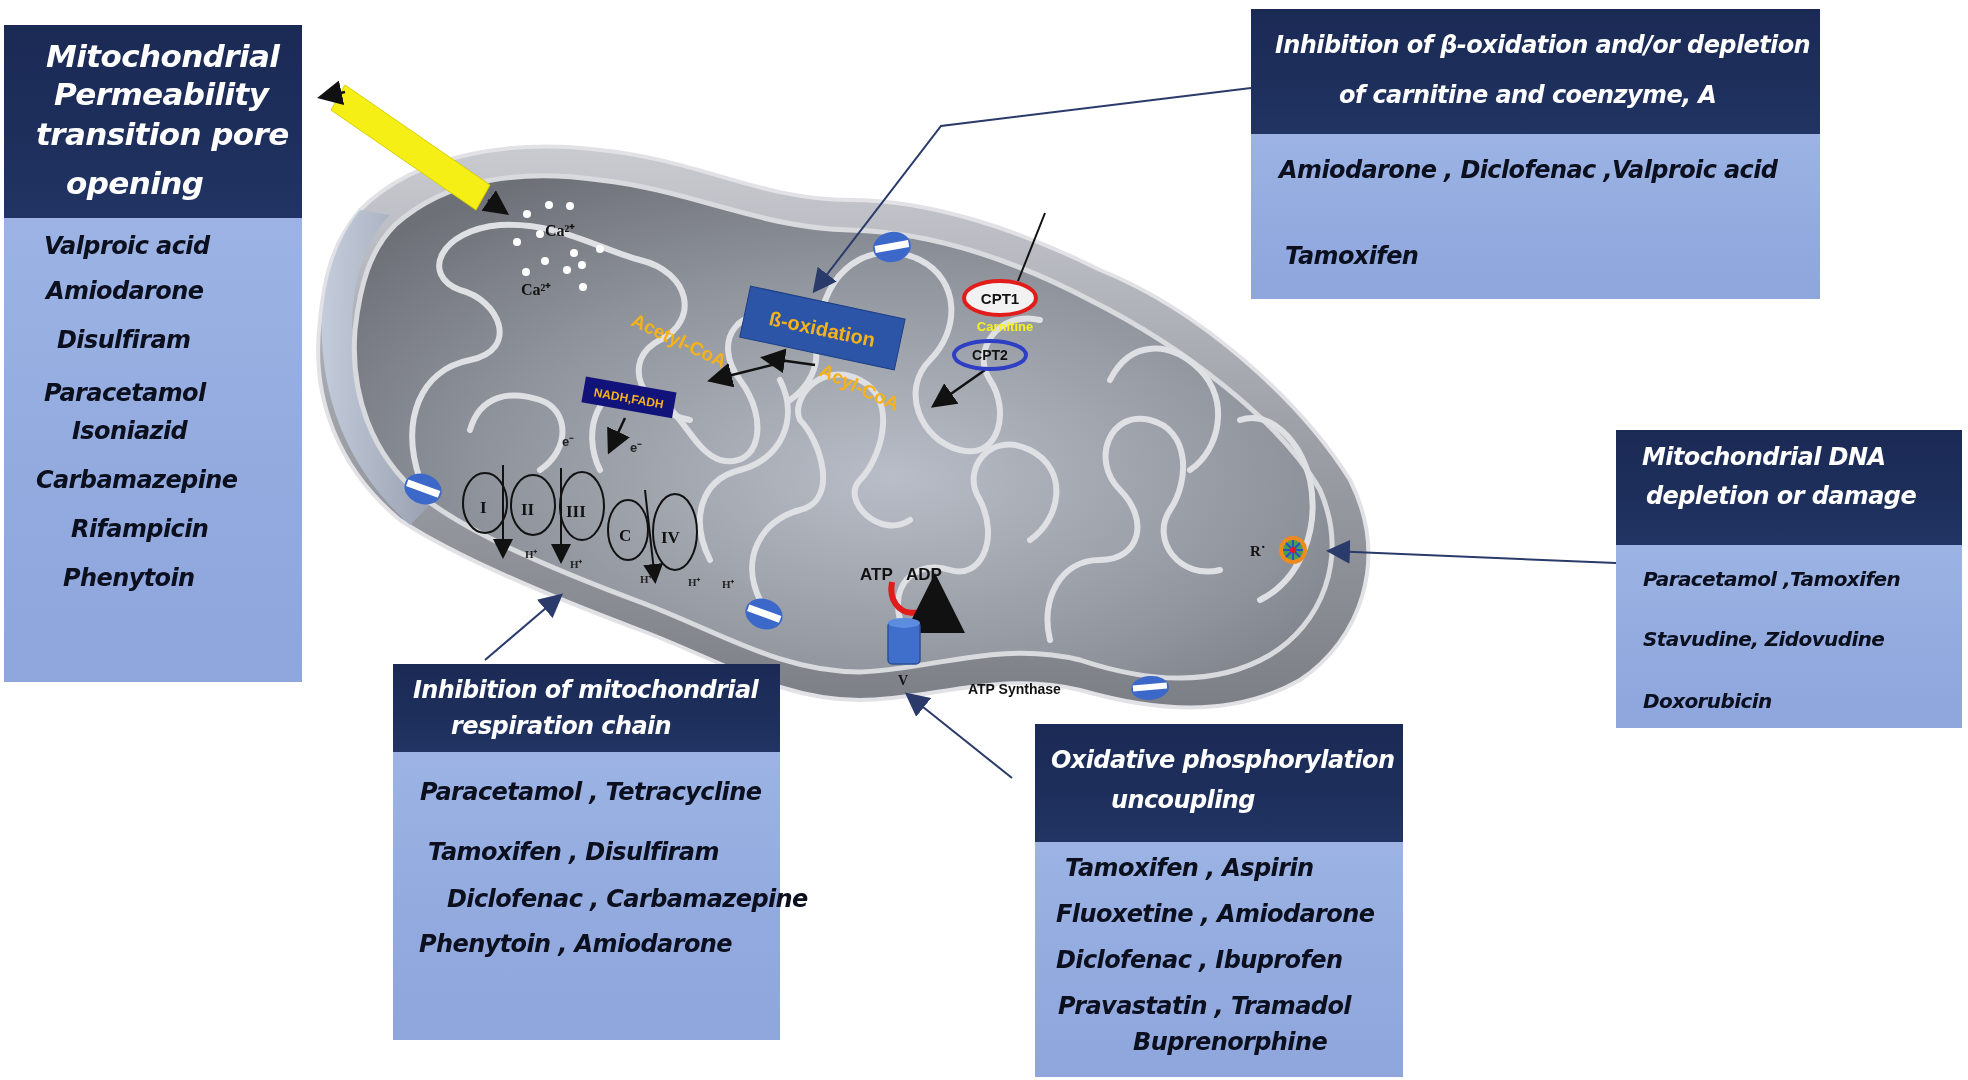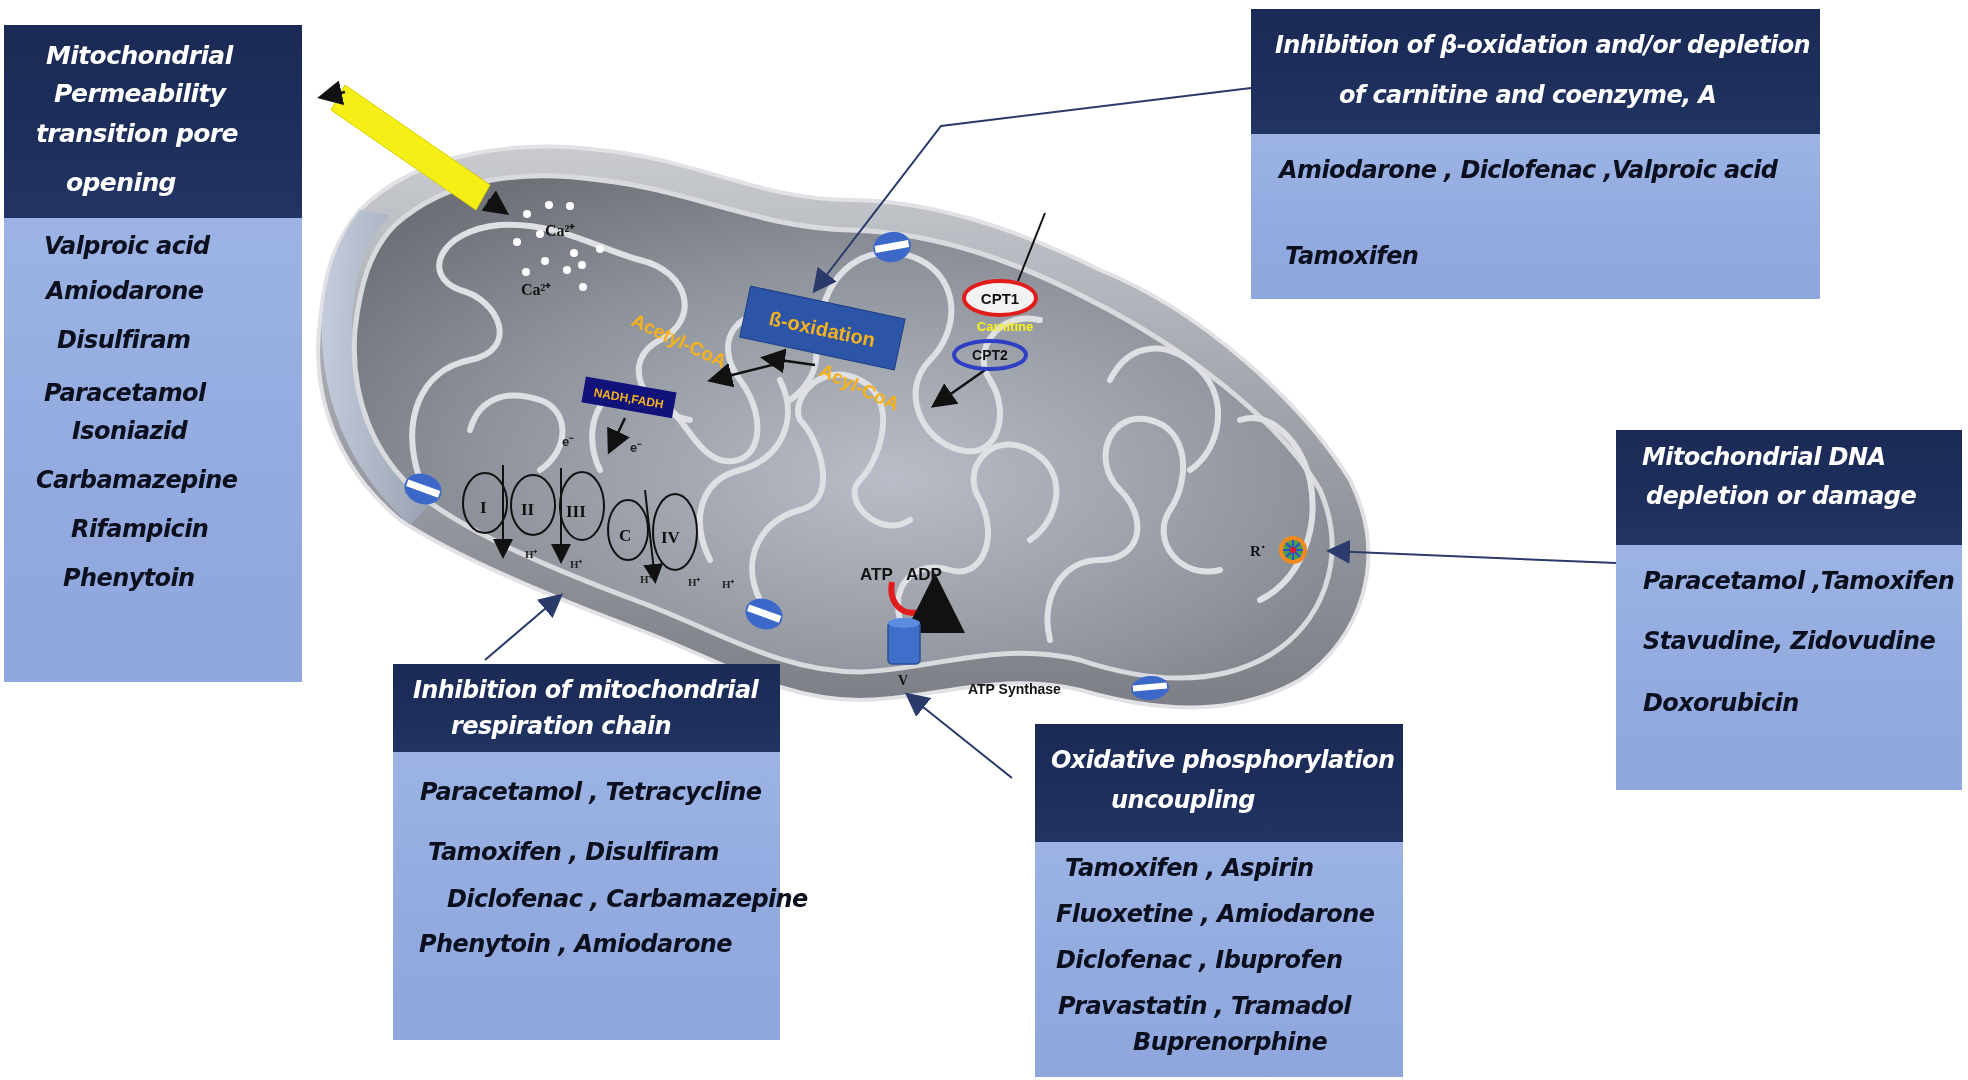--- a/index.html
+++ b/index.html
@@ -13,32 +13,32 @@
   .panel-body { background:linear-gradient(180deg,#9cb3e4 0%,#93abdf 50%,#8ea6dc 100%);
                 color:#0b0f1e; font-style:italic; font-weight:bold;
                 font-family:"DejaVu Sans", sans-serif; letter-spacing:-0.6px;
                 box-sizing:border-box; }
   .line { position:absolute; display:block; white-space:nowrap; }
   svg text { font-family:"Liberation Sans", sans-serif; }
   .serif { font-family:"Liberation Serif", serif !important; }
 
   
   #p-mpt { left:4px; top:25px; width:298px; }
-  #p-mpt .panel-head { height:193px; font-size:25px; line-height:38px; position:relative; }
+  #p-mpt .panel-head { height:193px; font-size:31px; line-height:38px; position:relative; }
   #p-mpt .panel-body { height:464px; font-size:24px; position:relative; }
 
   
   #p-beta { left:1251px; top:9px; width:569px; }
   #p-beta .panel-head { height:125px; font-size:24px; position:relative;text-align:right; }
   #p-beta .panel-body { height:165px; font-size:24px; position:relative; }
 
   
   #p-dna { left:1616px; top:430px; width:346px; }
   #p-dna .panel-head { height:115px; font-size:24px; position:relative; }
-  #p-dna .panel-body { height:245px; font-size:24px; position:relative; }
+  #p-dna .panel-body { height:183px; font-size:20px; position:relative; }
 
   
   #p-resp { left:393px; top:664px; width:387px; }
   #p-resp .panel-head { height:88px; font-size:24px; position:relative; }
   #p-resp .panel-body { height:288px; font-size:24px; position:relative; }
 
   
   #p-ox { left:1015px; top:724px; width:368px;padding-left:20px; }
   #p-ox .panel-head { height:118px; font-size:24px; position:relative; }
   #p-ox .panel-body { height:235px; font-size:24px; position:relative; }

